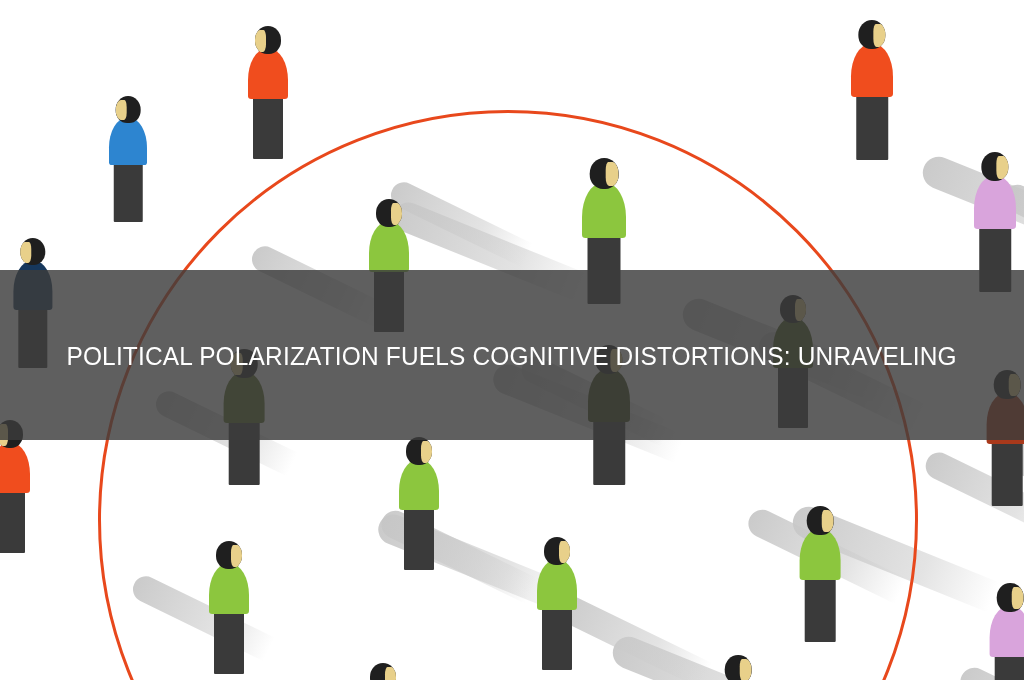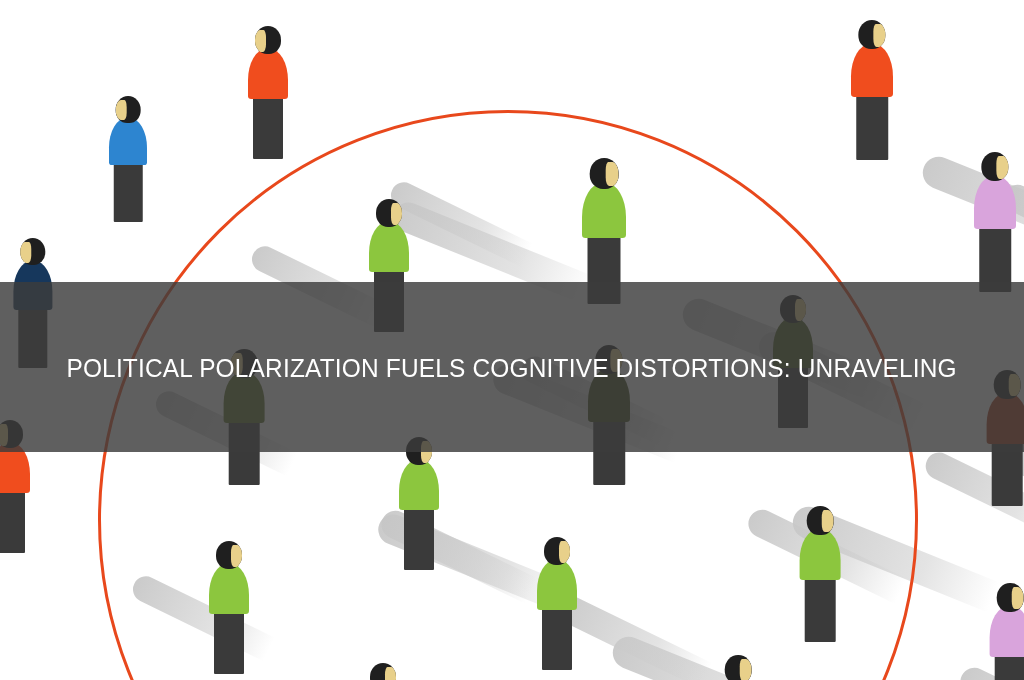--- a/index.html
+++ b/index.html
@@ -258,17 +258,17 @@
           </div>
         </div>
         <div class="person faceR" style="left: 363px; top: 663px; width: 40px; height: 134px;">
           <div class="head" style="width: 26px; height: 28px; top: 0px; background: rgb(31, 31, 31);">
             <div class="face" style="background: rgb(232, 208, 138);"></div>
           </div>
         </div>
       </div>
   </div>
 
-  <div id="band" style="top: 282px; height: 170px; background: rgba(60, 60, 60, 0.82);">
+  <div id="band" style="top: 270px; height: 170px; background: rgba(60, 60, 60, 0.82);">
     <div id="title-line1" style="color: rgb(255, 255, 255);">POLITICAL POLARIZATION FUELS COGNITIVE DISTORTIONS: UNRAVELING</div>
   </div>
 
 </div>
 
 </body></html>

